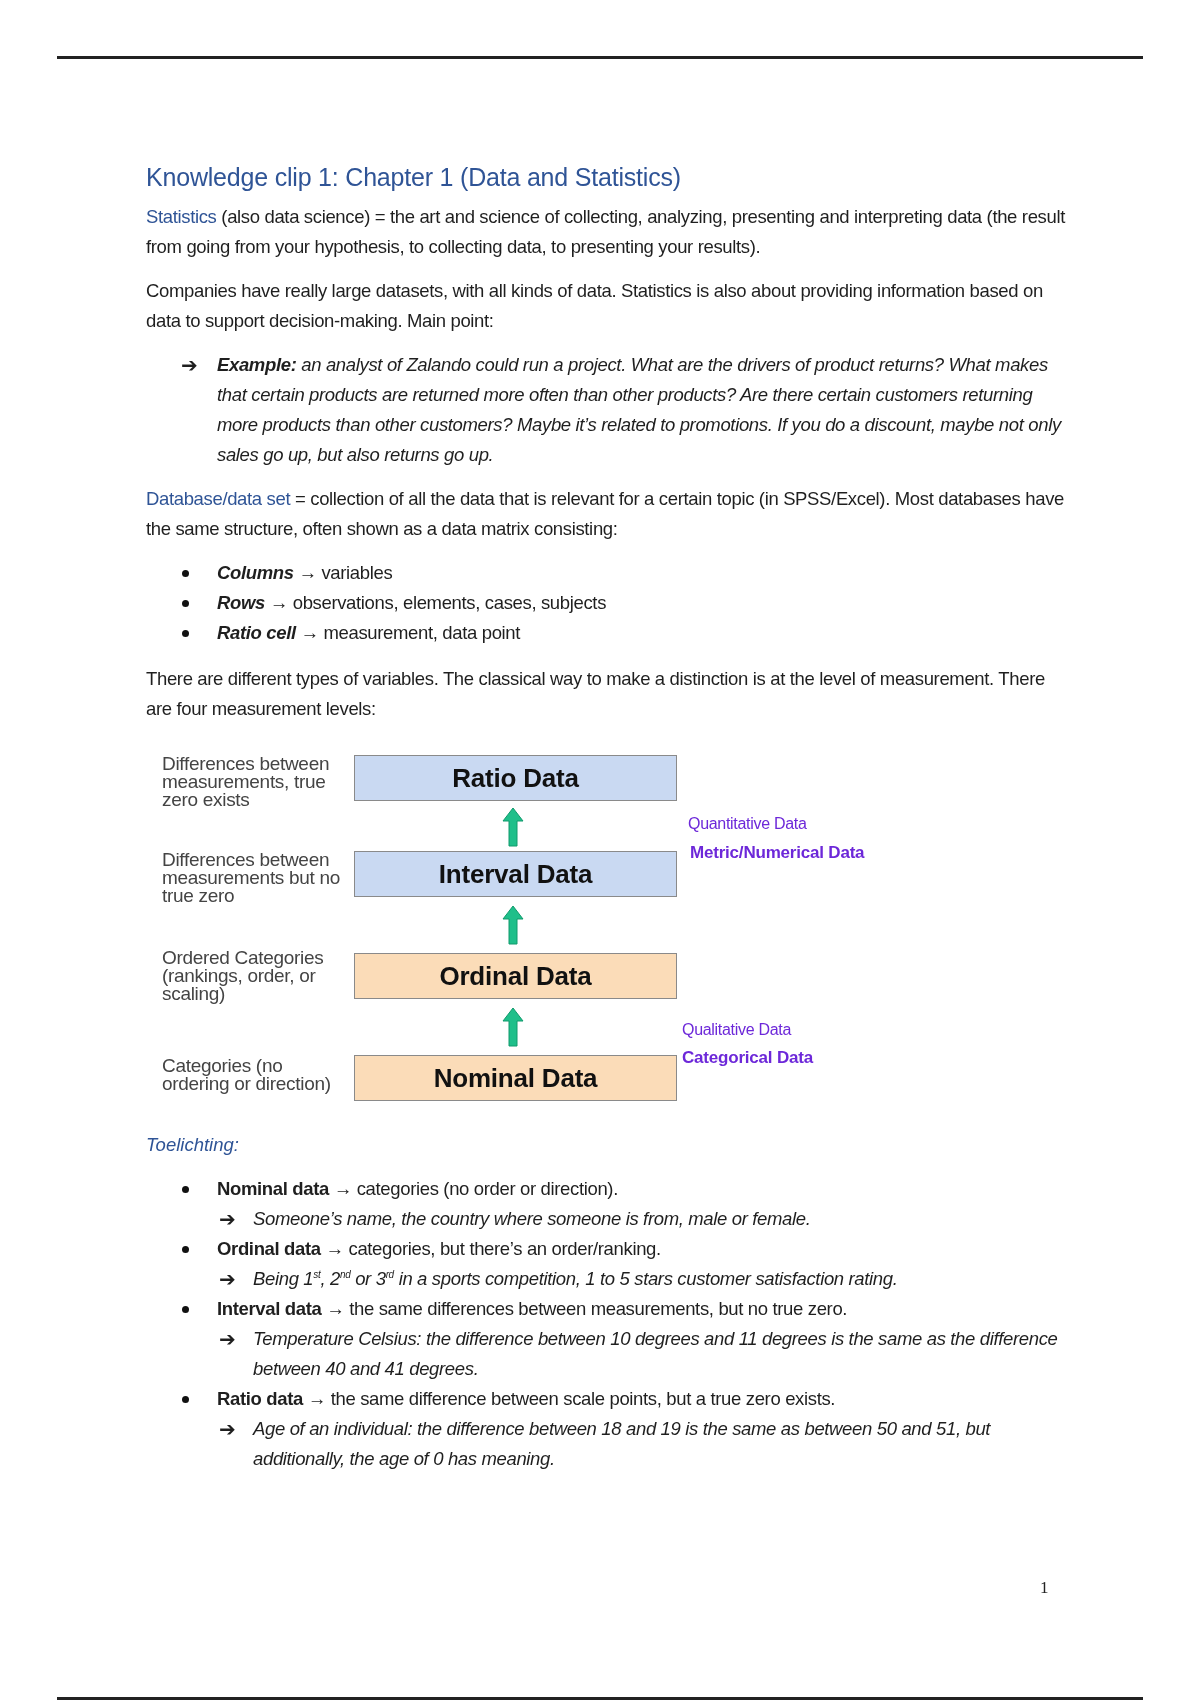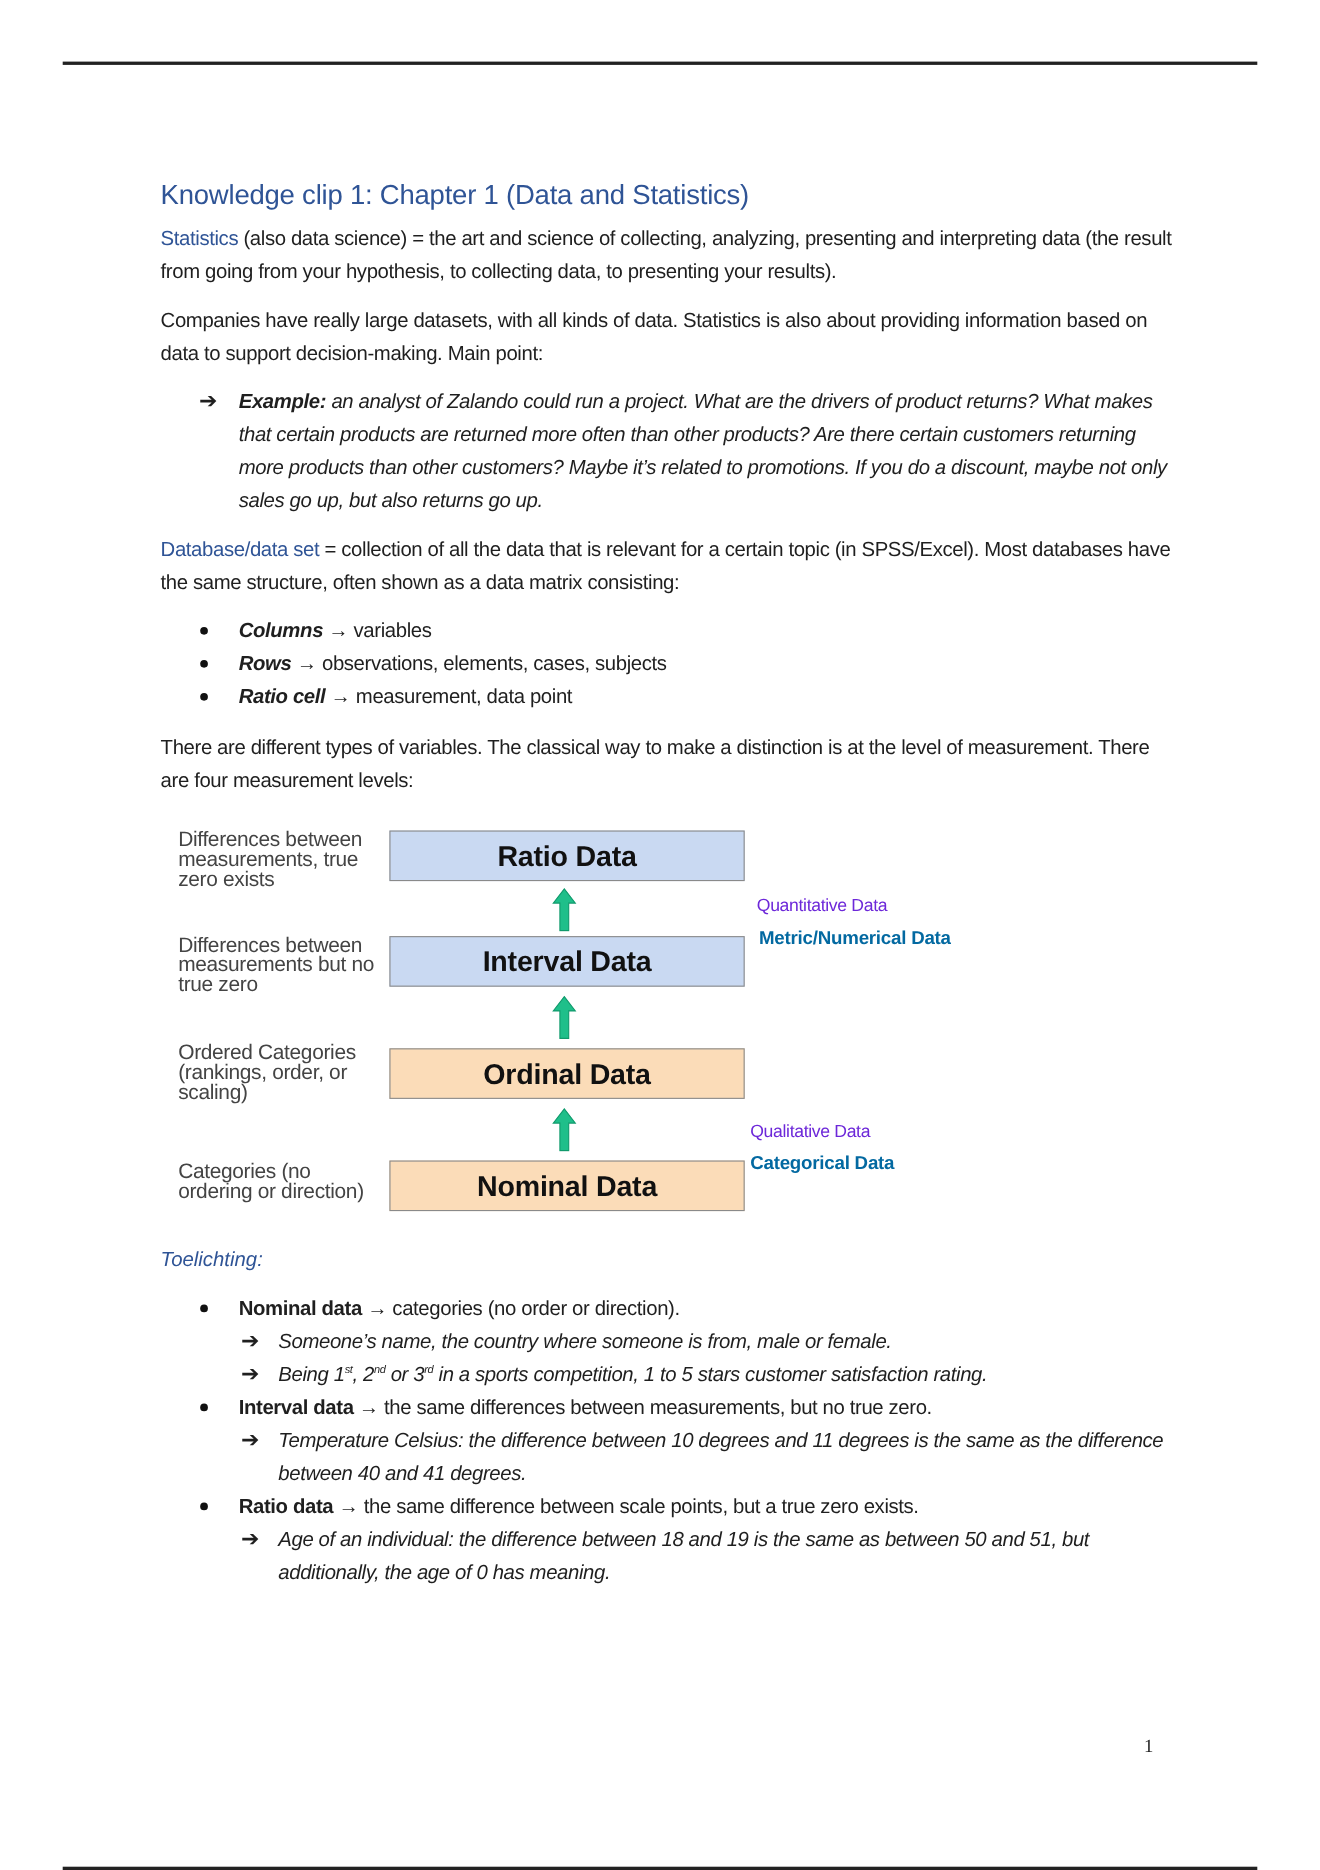--- a/index.html
+++ b/index.html
@@ -80,21 +80,21 @@
     }
     .dbox.blue { background: #c9d9f2; }
     .dbox.peach { background: #fbdcb8; }
     .darrow {
       position: absolute; left: 355px; width: 24px; height: 40px;
     }
     .side-small {
       position: absolute; font-size: 16px; color: #6d28d9; letter-spacing: -0.3px;
     }
     .side-bold {
-      position: absolute; font-size: 17px; font-weight: bold; color: #0369a1; letter-spacing: -0.2px;
+      position: absolute; font-size: 17px; font-weight: bold; color: #6d28d9; letter-spacing: -0.2px;
     }
 
     .explain {
       position: absolute; left: 146px; top: 1130px; width: 940px;
     }
     .explain .heading {
       color: #2f5496; font-style: italic; font-size: 18.5px; line-height: 30px; margin-bottom: 14px;
     }
     .explain ul { list-style: none; }
     .explain li.main {
@@ -196,20 +196,24 @@
   <ul>
     <li class="main">
       <span class="dot"></span>
       <b>Nominal data</b><span> → </span><span>categories (no order or direction).</span>
     </li>
     <li class="sub">
       <span class="arrow">➔</span>
       <span>Someone’s name, the country where someone is from, male or female.</span>
     </li>
 
+    <li class="main">
+      <span class="dot"></span>
+      <b>Ordinal data</b><span> → </span><span>categories, but there’s an order/ranking.</span>
+    </li>
     <li class="sub">
       <span class="arrow">➔</span>
       <span><span>Being 1</span><sup>st</sup><span>, 2</span><sup>nd</sup><span> or 3</span><sup>rd</sup><span> in a sports competition, 1 to 5 stars customer satisfaction rating.</span></span>
     </li>
 
     <li class="main">
       <span class="dot"></span>
       <b>Interval data</b><span> → </span><span>the same differences between measurements, but no true zero.</span>
     </li>
     <li class="sub">

